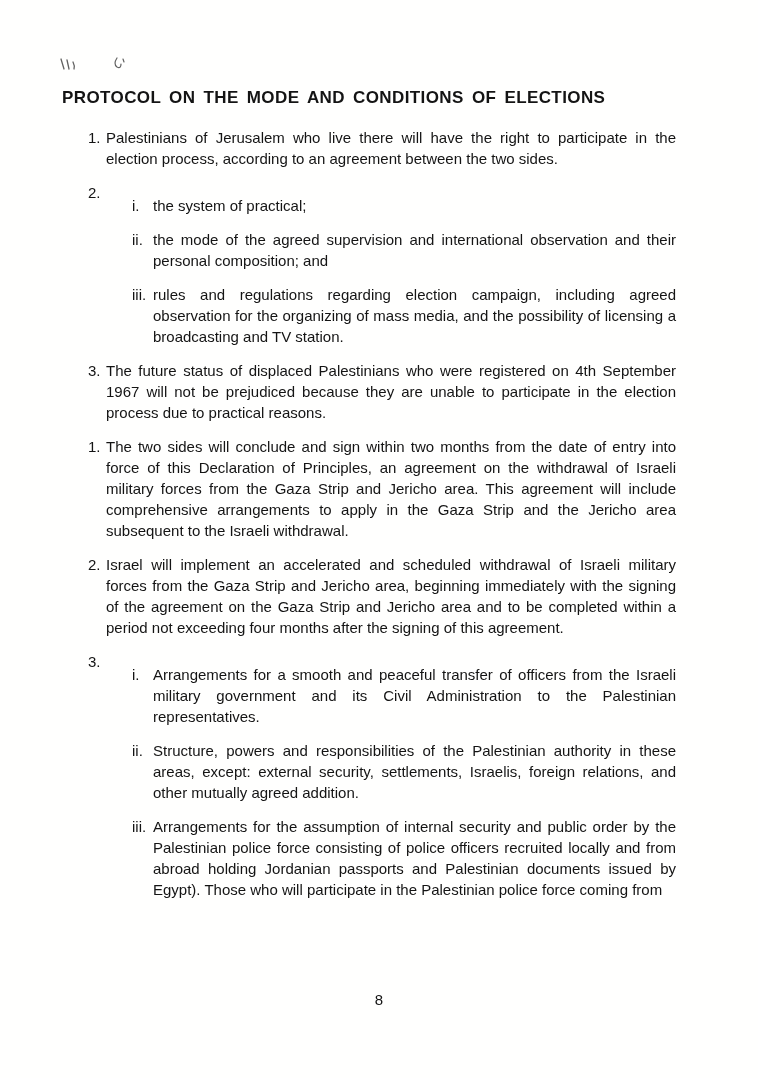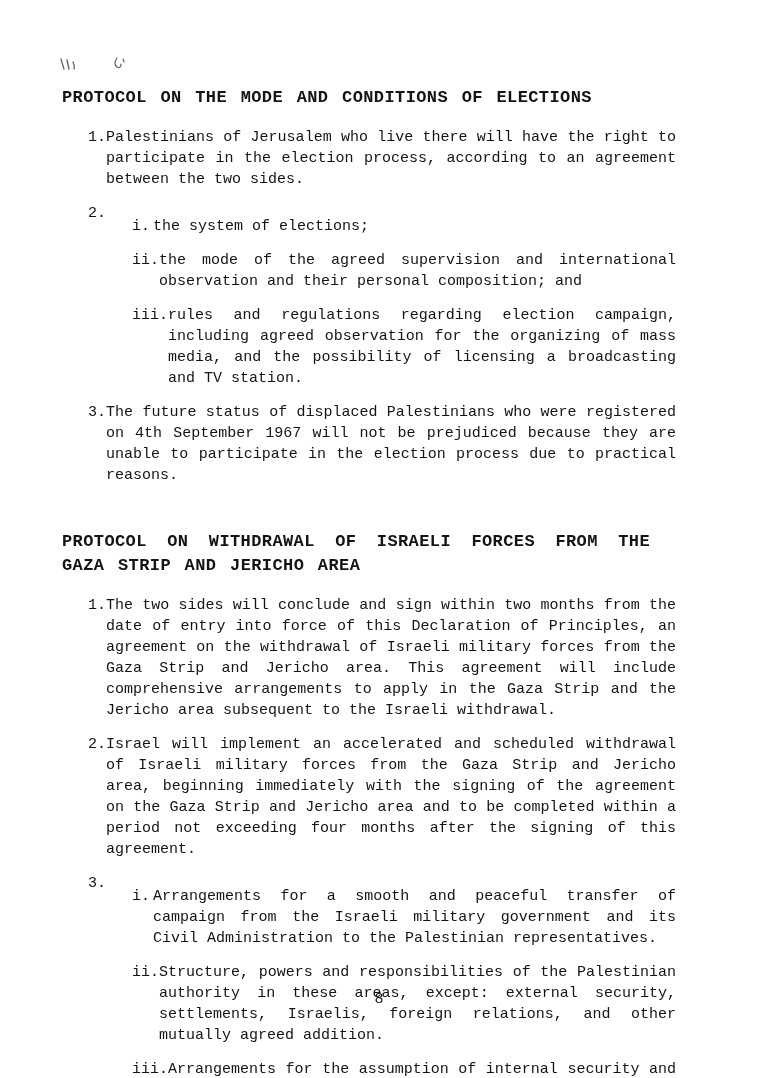--- a/index.html
+++ b/index.html
@@ -5,21 +5,21 @@
   * { box-sizing: border-box; }
   html, body { margin: 0; padding: 0; }
   body { background: #d9d9d9; }
 
   .page {
     width: 758px;
     height: 1078px;
     margin: 0 auto;
     background: #fffffe;
     position: relative;
-    font-family: Liberation Mono, monospace;
+    font-family: Liberation Sans, sans-serif;
     color: #141414;
     overflow: hidden;
   }
 
   .pen-marks {
     position: absolute;
     left: 57px;
     top: 54px;
     opacity: 0.8;
   }
@@ -90,21 +90,21 @@
           <div class="para">Palestinians of Jerusalem who live there will have the right to participate in the election process, according to an agreement between the two sides.</div>
         </div>
       </div>
 
       <div class="item">
         <span class="marker">2.</span>
         <div class="body">
           <div class="sublist">
             <div class="subitem">
               <span class="marker">i.</span>
-              <div class="para">the system of elections;</div>
+              <div class="para">the system of practical;</div>
             </div>
             <div class="subitem">
               <span class="marker">ii.</span>
               <div class="para">the mode of the agreed supervision and international observation and their personal composition; and</div>
             </div>
             <div class="subitem">
               <span class="marker">iii.</span>
               <div class="para">rules and regulations regarding election campaign, including agreed observation for the organizing of mass media, and the possibility of licensing a broadcasting and TV station.</div>
             </div>
           </div>
@@ -113,21 +113,20 @@
 
       <div class="item">
         <span class="marker">3.</span>
         <div class="body">
           <div class="para">The future status of displaced Palestinians who were registered on 4th September 1967 will not be prejudiced because they are unable to participate in the election process due to practical reasons.</div>
         </div>
       </div>
 
     </div>
 
-    <h1 class="heading h2">PROTOCOL ON WITHDRAWAL OF ISRAELI FORCES FROM THE GAZA STRIP AND JERICHO AREA</h1>
 
     <div class="list">
 
       <div class="item">
         <span class="marker">1.</span>
         <div class="body">
           <div class="para">The two sides will conclude and sign within two months from the date of entry into force of this Declaration of Principles, an agreement on the withdrawal of Israeli military forces from the Gaza Strip and Jericho area. This agreement will include comprehensive arrangements to apply in the Gaza Strip and the Jericho area subsequent to the Israeli withdrawal.</div>
         </div>
       </div>
 
@@ -137,21 +136,21 @@
           <div class="para">Israel will implement an accelerated and scheduled withdrawal of Israeli military forces from the Gaza Strip and Jericho area, beginning immediately with the signing of the agreement on the Gaza Strip and Jericho area and to be completed within a period not exceeding four months after the signing of this agreement.</div>
         </div>
       </div>
 
       <div class="item">
         <span class="marker">3.</span>
         <div class="body">
           <div class="sublist">
             <div class="subitem">
               <span class="marker">i.</span>
-              <div class="para">Arrangements for a smooth and peaceful transfer of campaign from the Israeli military government and its Civil Administration to the Palestinian representatives.</div>
+              <div class="para">Arrangements for a smooth and peaceful transfer of officers from the Israeli military government and its Civil Administration to the Palestinian representatives.</div>
             </div>
             <div class="subitem">
               <span class="marker">ii.</span>
               <div class="para">Structure, powers and responsibilities of the Palestinian authority in these areas, except: external security, settlements, Israelis, foreign relations, and other mutually agreed addition.</div>
             </div>
             <div class="subitem">
               <span class="marker">iii.</span>
               <div class="para">Arrangements for the assumption of internal security and public order by the Palestinian police force consisting of police officers recruited locally and from abroad holding Jordanian passports and Palestinian documents issued by Egypt). Those who will participate in the Palestinian police force coming from</div>
             </div>
           </div>

